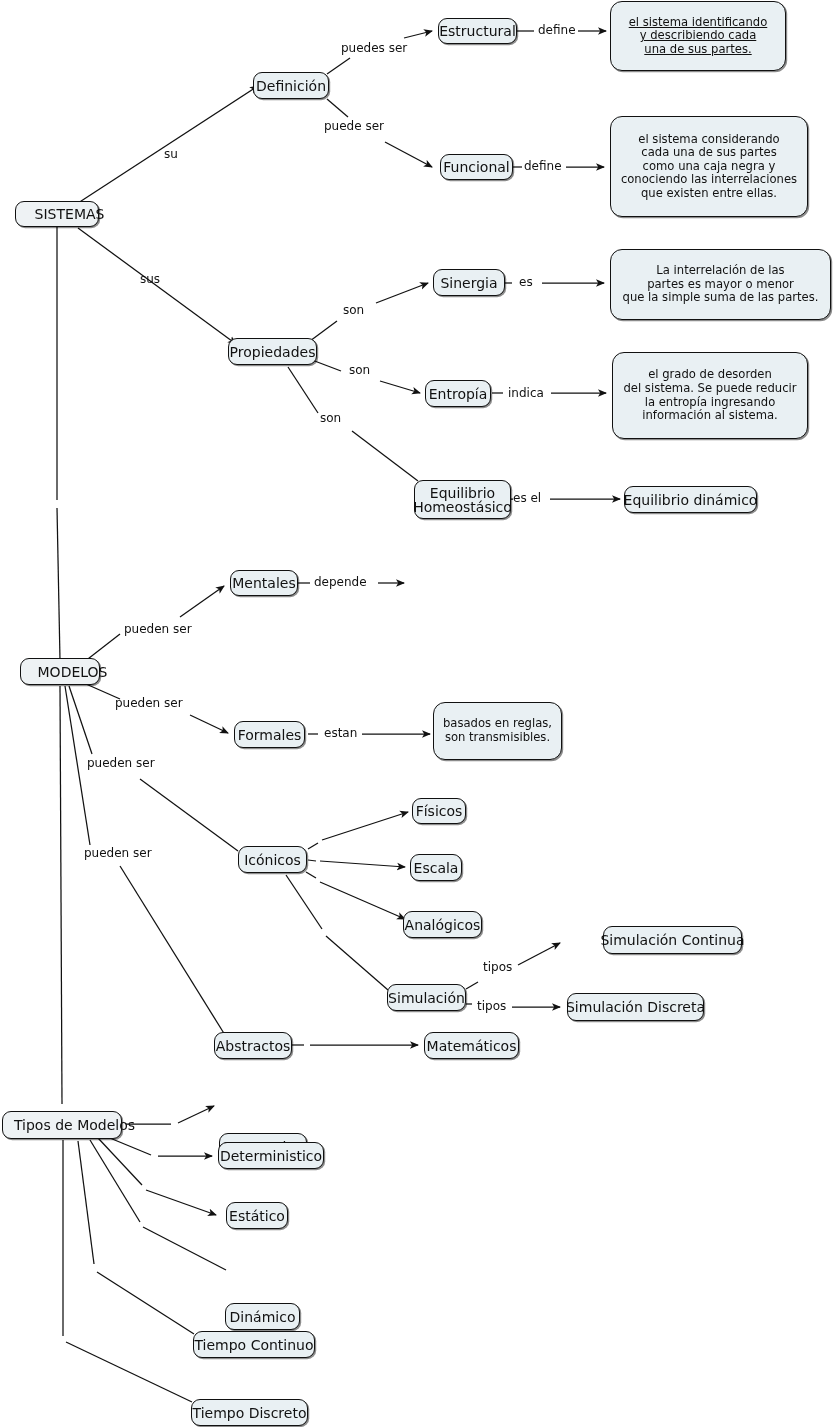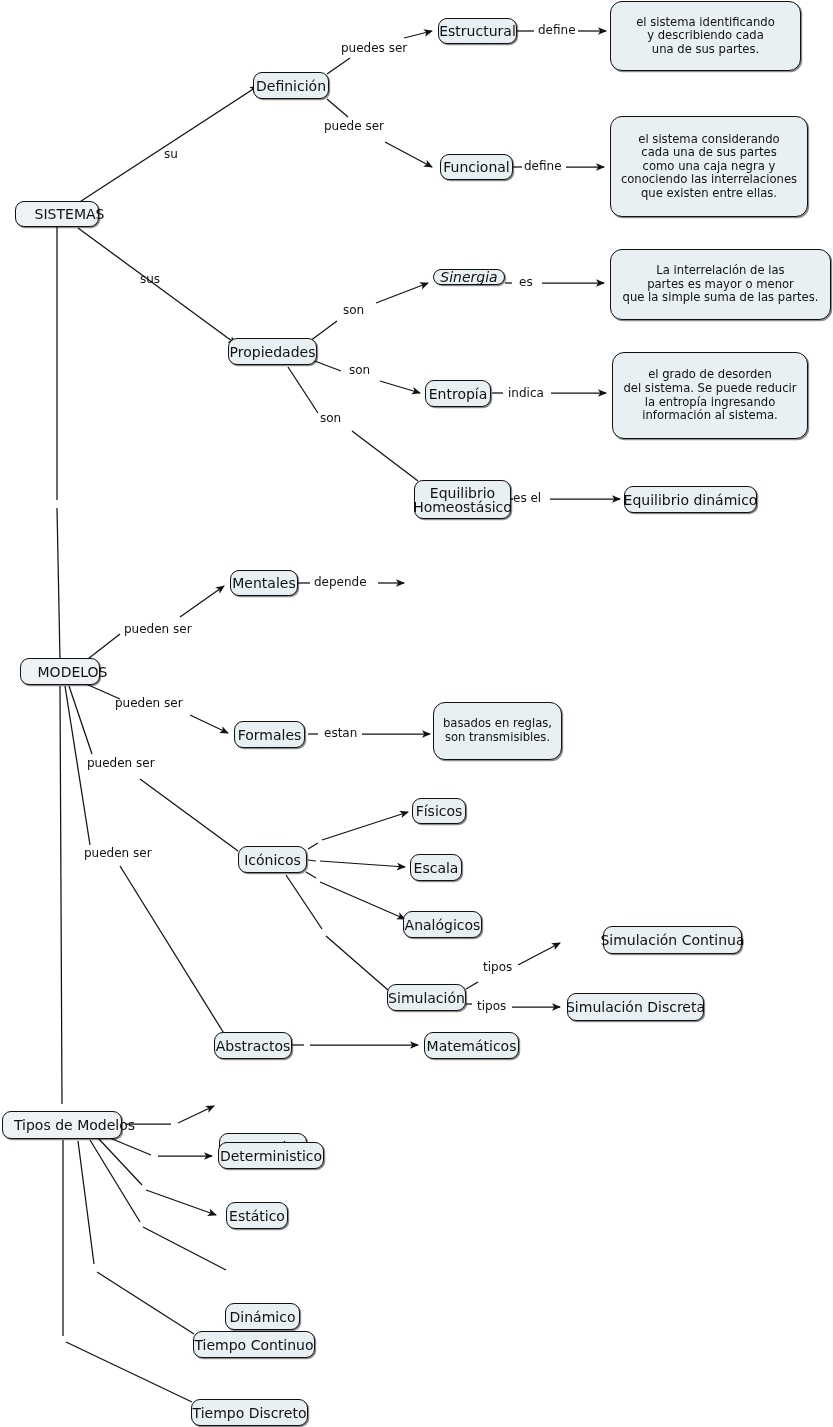--- a/index.html
+++ b/index.html
@@ -152,33 +152,33 @@
   </svg>
 
   <div class="node plain" style="left:15px;top:201px;width:84px;height:26px;">SISTEMAS</div>
 
   <div class="node" style="left:253px;top:72px;width:76px;height:27px;">Definición</div>
 
   <div class="node" style="left:438px;top:18px;width:79px;height:26px;">Estructural</div>
 
   <div class="node" style="left:440px;top:154px;width:73px;height:26px;">Funcional</div>
 
-  <div class="node desc" style="left:610px;top:1px;width:191px;height:70px;">el sistema identificando
+  <div class="node desc" style="left:610px;top:1px;width:176px;height:70px;text-decoration:underline;">el sistema identificando
 y describiendo cada
 una de sus partes.</div>
 
   <div class="node desc" style="left:610px;top:116px;width:198px;height:101px;">el sistema considerando
 cada una de sus partes
 como una caja negra y
 conociendo las interrelaciones
 que existen entre ellas.</div>
 
   <div class="node" style="left:228px;top:338px;width:89px;height:27px;">Propiedades</div>
 
-  <div class="node" style="left:433px;top:269px;width:72px;height:16px;font-style:italic;">Sinergia</div>
+  <div class="node" style="left:433px;top:269px;width:72px;height:27px;">Sinergia</div>
 
   <div class="node desc" style="left:610px;top:249px;width:221px;height:71px;">La interrelación de las
 partes es mayor o menor
 que la simple suma de las partes.</div>
 
   <div class="node" style="left:425px;top:380px;width:66px;height:27px;">Entropía</div>
 
   <div class="node desc" style="left:612px;top:352px;width:196px;height:87px;">el grado de desorden
 del sistema. Se puede reducir
 la entropía ingresando

